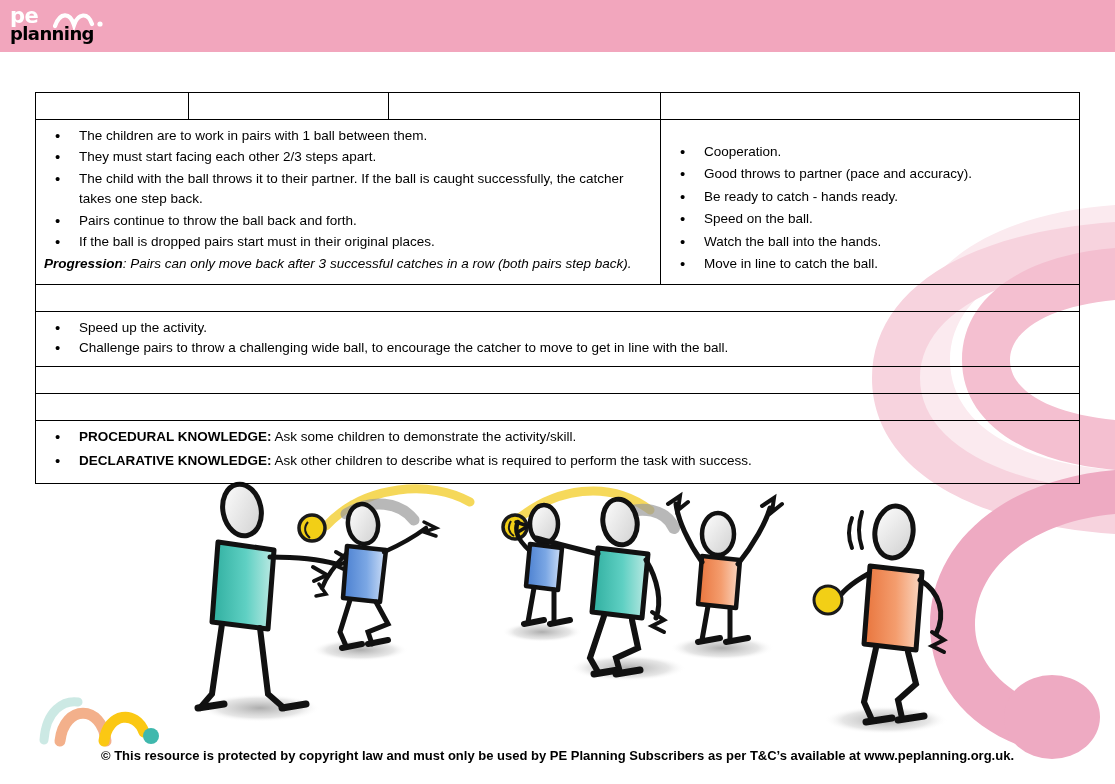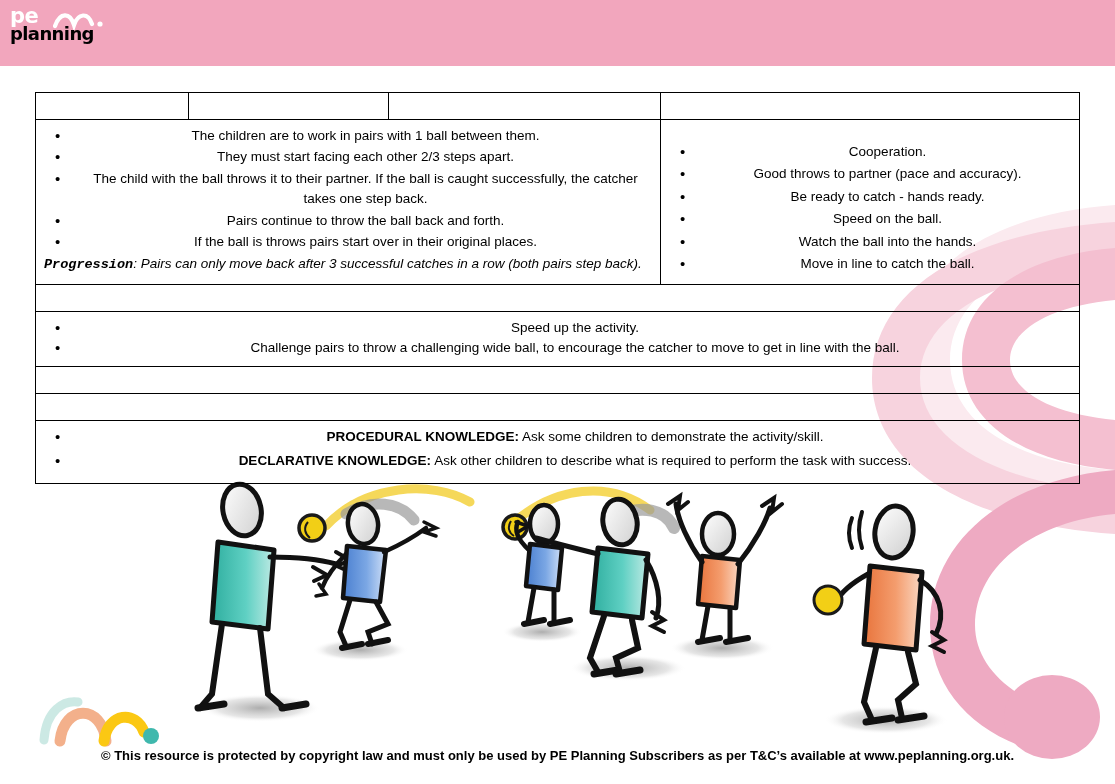--- a/index.html
+++ b/index.html
@@ -22,21 +22,21 @@
     inset: 0;
     z-index: 0;
     pointer-events: none;
   }
 
   
   .brand-header {
     position: absolute;
     left: 0; top: 0;
     width: 1115px;
-    height: 66px;
+    height: 52px;
     background: #f2a6bd;
     z-index: 5;
     overflow: hidden;
   }
   .logo-wrap {
     position: absolute;
     left: 10px;
     top: 6px;
     width: 130px;
     height: 50px;
@@ -107,21 +107,20 @@
     font-weight: bold;
     font-size: 13.5px;
     padding: 4px 8px 5px 8px !important;
     line-height: 1.25;
   }
 
   ul.bullets {
     margin: 0;
     padding: 0;
     list-style: none;
-    text-align: center;
   }
   ul.bullets li {
     position: relative;
     padding-left: 35px;
     margin: 0 0 1px 0;
     font-size: 13.5px;
     line-height: 1.52;
   }
   ul.bullets li::before {
     content: "\2022";
@@ -138,21 +137,20 @@
   .progression {
     margin: 0;
     padding: 0 0 0 0;
     font-size: 13.5px;
     line-height: 1.52;
     font-style: italic;
   }
   .progression .lead {
     font-weight: bold;
     font-style: italic;
-    font-family: Liberation Mono, monospace;
   }
   .kc-label { font-weight: bold; }
 
   
   .illustration {
     position: absolute;
     left: 150px;
     top: 472px;
     width: 830px;
     height: 270px;
@@ -238,21 +236,21 @@
       <td class="hdr-cell">Duration: 5-10 mins</td>
       <td class="hdr-cell">Teaching Points</td>
     </tr>
     <tr>
       <td class="body-cell" colspan="3">
         <ul class="bullets">
           <li>The children are to work in pairs with 1 ball between them.</li>
           <li>They must start facing each other 2/3 steps apart.</li>
           <li>The child with the ball throws it to their partner. If the ball is caught successfully, the catcher takes one step back.</li>
           <li>Pairs continue to throw the ball back and forth.</li>
-          <li>If the ball is throws pairs start over in their original places.</li>
+          <li>If the ball is dropped pairs start must in their original places.</li>
         </ul>
         <p class="progression"><span class="lead">Progression</span><span>: Pairs can only move back after 3 successful catches in a row (both pairs step back).</span></p>
       </td>
       <td class="body-cell" style="padding-top:22px !important;">
         <ul class="bullets tp">
           <li>Cooperation.</li>
           <li>Good throws to partner (pace and accuracy).</li>
           <li>Be ready to catch - hands ready.</li>
           <li>Speed on the ball.</li>
           <li>Watch the ball into the hands.</li>

